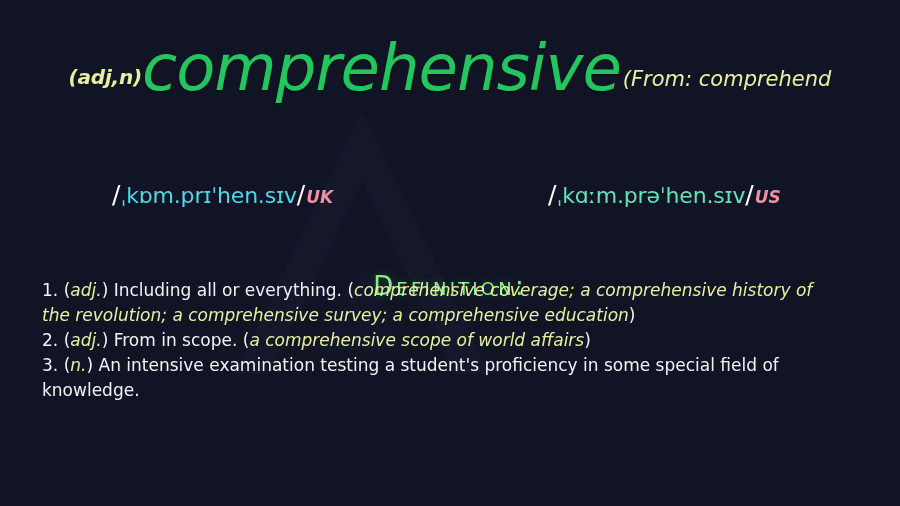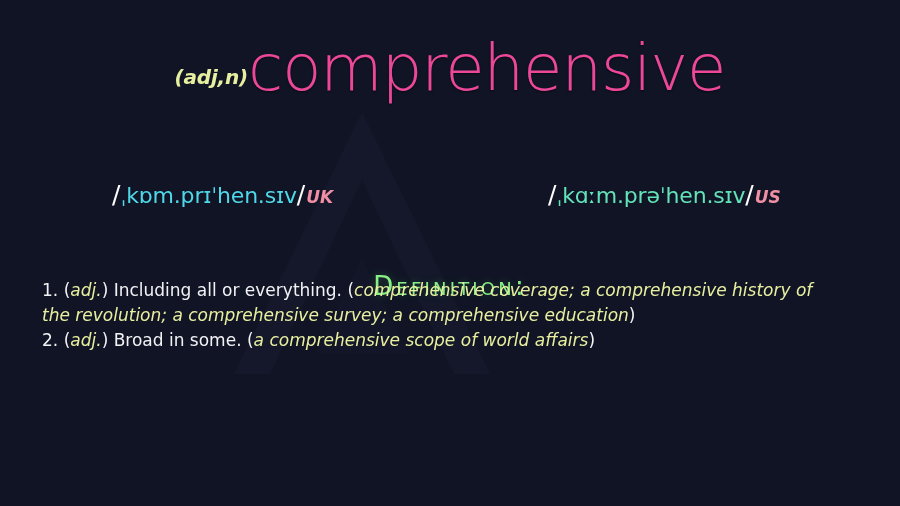--- a/index.html
+++ b/index.html
@@ -63,23 +63,24 @@
     position: relative;
     top: -6px;
     letter-spacing: -0.2px;
     text-align: right;
   }
   .headword {
     font-family: "DejaVu Sans", sans-serif;
     font-weight: 300;
     font-size: 64px;
     line-height: 1;
-    color: #ec4899;
+    color: #22c55e;
     letter-spacing: -1px;
     text-shadow: 0 1px 2px rgba(0,0,0,0.55);
+    font-style: italic;
   }
   .etymology {
     font-family: "DejaVu Sans", sans-serif;
     font-style: italic;
     font-size: 21px;
     color: #e8f0a0;
     position: relative;
     top: -4px;
     margin-left: 2px;
   }
@@ -169,20 +170,21 @@
       <path d="M140 4 L268 266 L232 266 L140 72 L48 266 L12 266 Z" fill="#8fa4c8" fill-opacity="0.055"></path>
       <path d="M140 150 L186 245 L94 245 Z" fill="#8fa4c8" fill-opacity="0.035"></path>
     </svg>
   </div>
 
   <div id="content">
 
     <div class="headword-row">
       <span class="pos-tag">(adj,n)</span>
       <span class="headword">comprehensive</span>
+      <span class="etymology">(From: comprehend</span>
     </div>
 
 
     <div id="pronunciation-row">
       <div class="pron-item" id="pron-uk">
         <span class="slash">/</span><span class="ipa-uk">ˌkɒm.prɪˈhen.sɪv</span><span class="slash">/</span><span class="locale-tag">UK</span>
       </div>
       <div class="pron-item" id="pron-us">
         <span class="slash">/</span><span class="ipa-us">ˌkɑːm.prəˈhen.sɪv</span><span class="slash">/</span><span class="locale-tag">US</span>
       </div>
@@ -195,21 +197,26 @@
       <p class="definition-line">
         <span class="def-num">1.</span>
         <span class="paren">(</span><span class="def-pos">adj.</span><span class="paren">)</span>
         <span class="def-gloss">Including all or everything.</span>
         <span class="paren">(</span><span class="def-example">comprehensive coverage; a comprehensive history of the revolution; a comprehensive survey; a comprehensive education</span><span class="paren">)</span>
       </p>
 
       <p class="definition-line">
         <span class="def-num">2.</span>
         <span class="paren">(</span><span class="def-pos">adj.</span><span class="paren">)</span>
-        <span class="def-gloss">Broad in some.</span>
+        <span class="def-gloss">From in scope.</span>
         <span class="paren">(</span><span class="def-example">a comprehensive scope of world affairs</span><span class="paren">)</span>
       </p>
 
+      <p class="definition-line">
+        <span class="def-num">3.</span>
+        <span class="paren">(</span><span class="def-pos">n.</span><span class="paren">)</span>
+        <span class="def-gloss">An intensive examination testing a student's proficiency in some special field of knowledge.</span>
+      </p>
 
     </div>
 
   </div>
 </div>
 
 </body></html>

